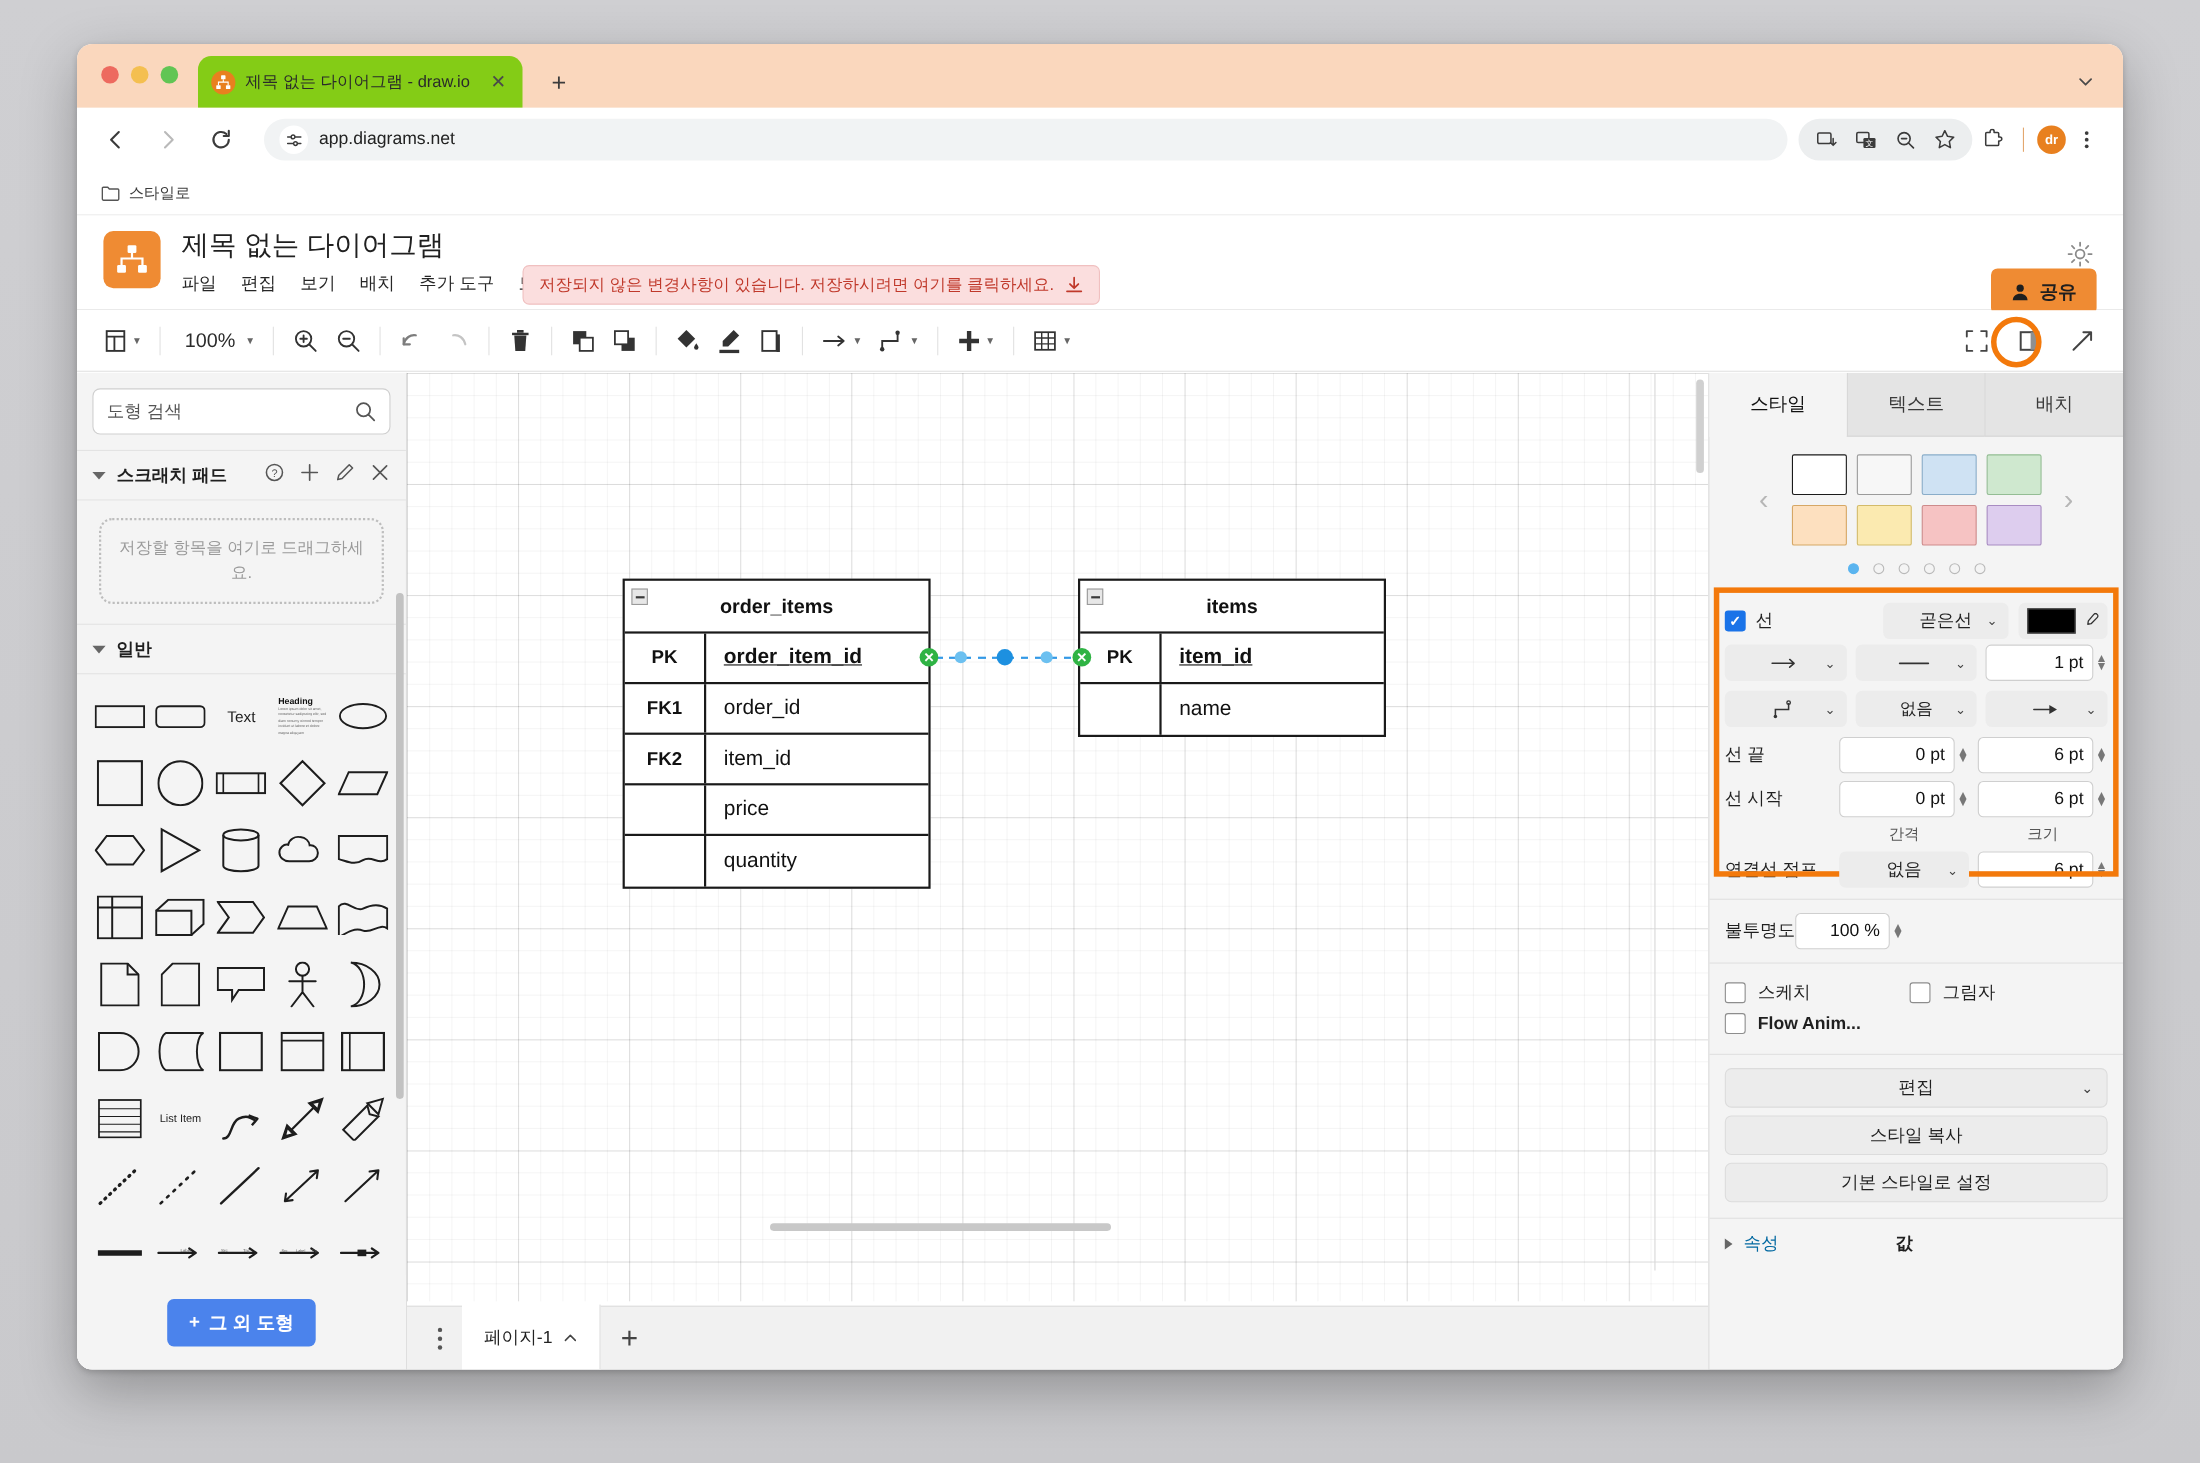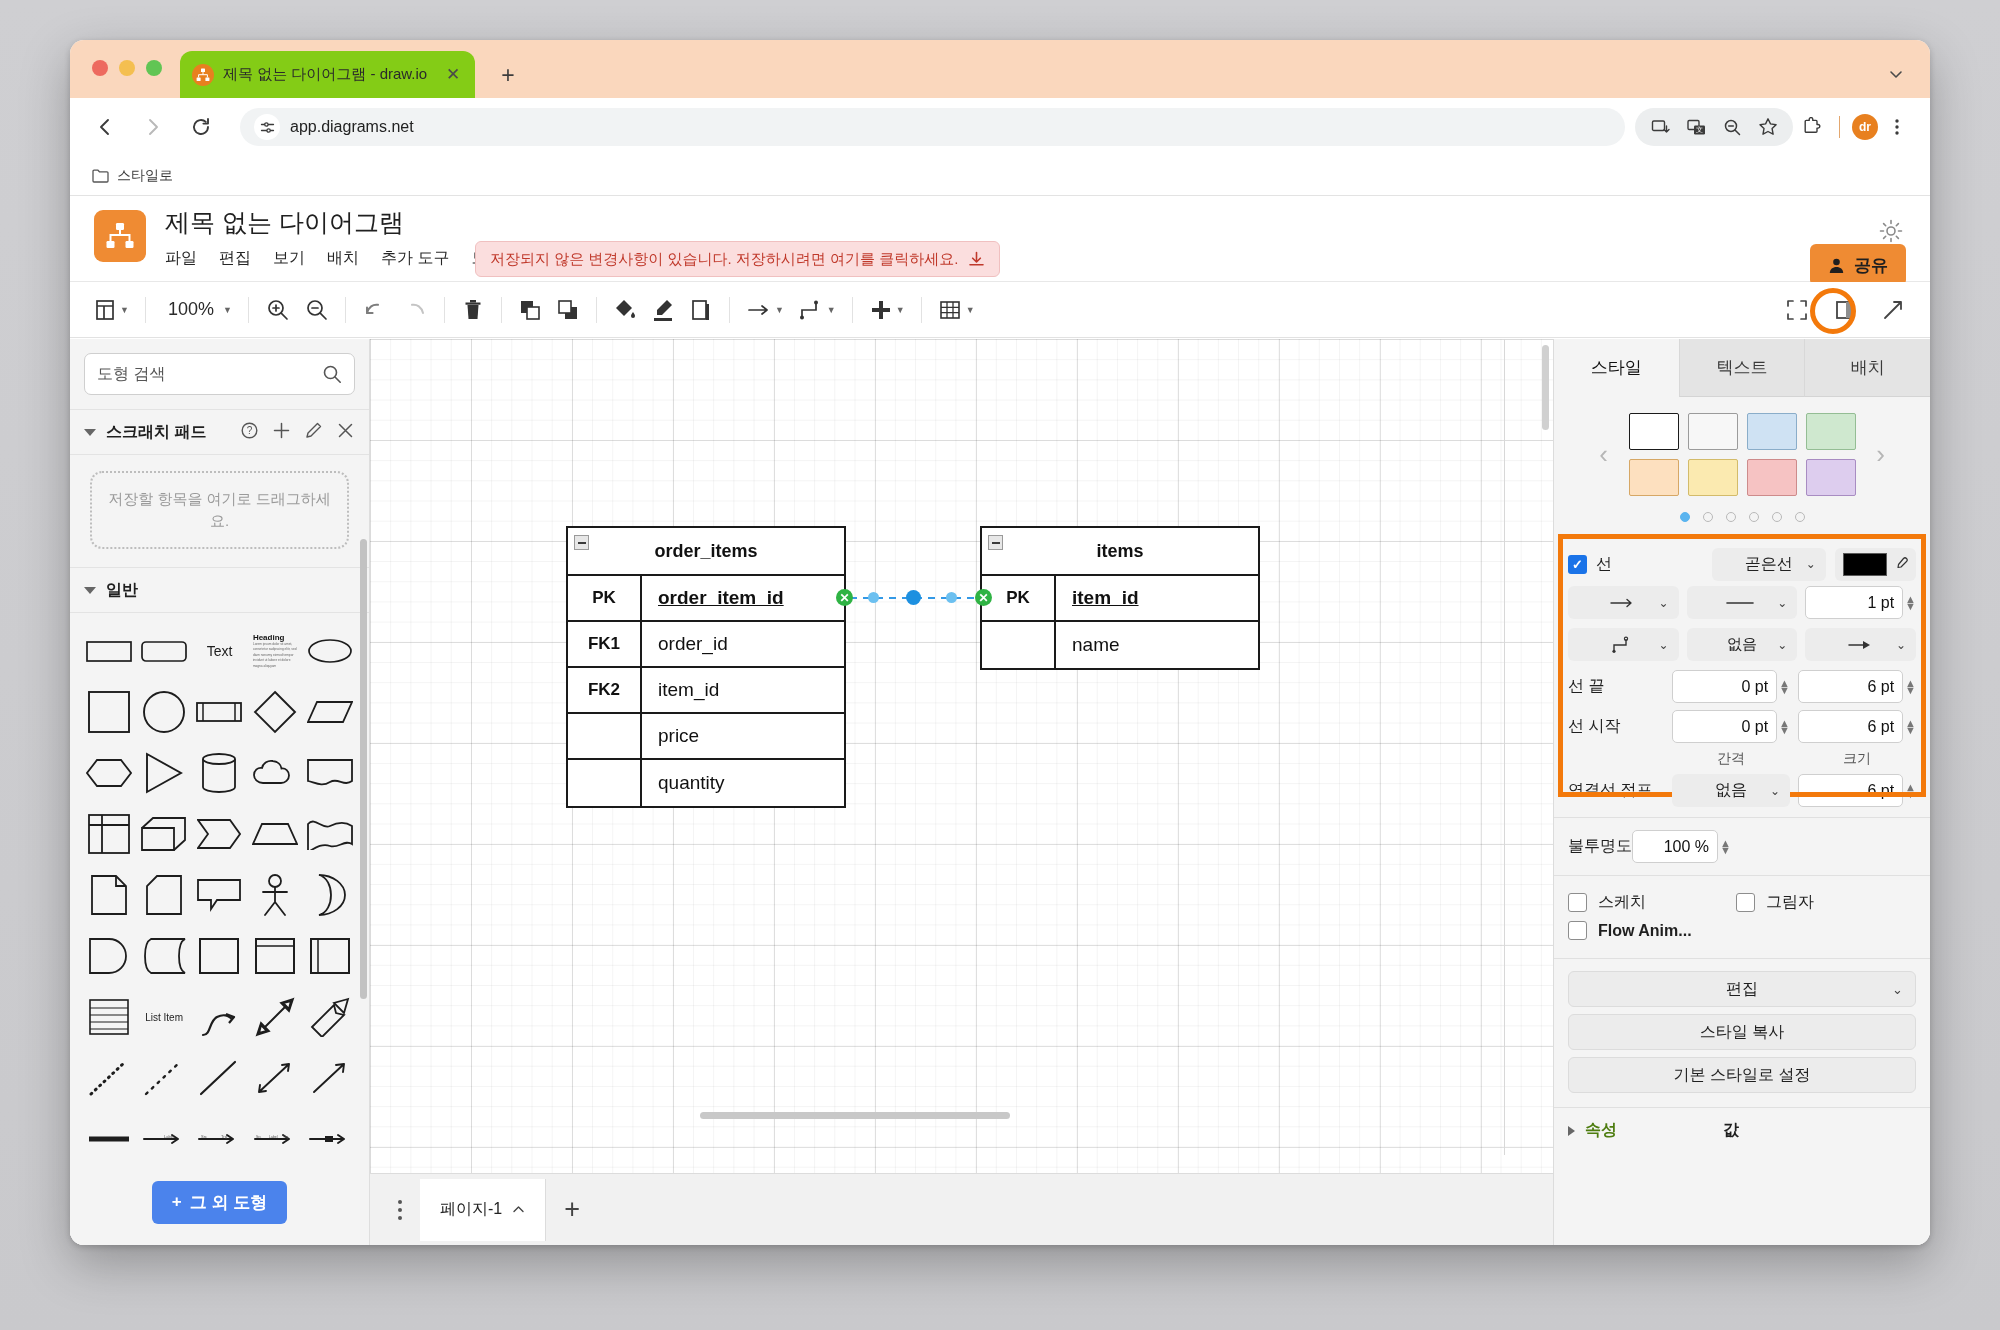--- a/index.html
+++ b/index.html
@@ -154,21 +154,21 @@
   
   .edge{ position:absolute; height:14px; display:flex; align-items:center;}
   .edge-line{ position:absolute; left:10px; right:10px; top:6px; height:2px;
               background:repeating-linear-gradient(to right,#3399e6 0 7px, transparent 7px 13px);}
   .ep{ position:absolute; width:17px; height:17px; border-radius:50%; background:#2fb344; top:-2px;
        display:flex; align-items:center; justify-content:center; color:#fff; font-size:12px; font-weight:bold;}
   .wp{ position:absolute; width:11px; height:11px; border-radius:50%; background:#6cc0f0; top:1px;}
   .wp.mid{ width:15px; height:15px; background:#1d90e0; top:-1px;}
 
   
-  .pagebar{ position:absolute; left:0; right:0; bottom:0; height:72px; background:#f1f1f1; border-top:1px solid #dcdcdc;
+  .pagebar{ position:absolute; left:0; right:0; bottom:0; height:58px; background:#f1f1f1; border-top:1px solid #dcdcdc;
             display:flex; align-items:center; padding-left:10px;}
   .kebab{ width:40px; height:40px; display:flex; flex-direction:column; align-items:center; justify-content:center; gap:4px;}
   .kebab i{ width:4px;height:4px;border-radius:50%;background:#555; display:block;}
   .pagetab{ height:62px; background:#fff; border-right:1px solid #dcdcdc; display:flex; align-items:center; gap:10px;
             padding:0 20px; font-size:16px; color:#222;}
   .addpage{ width:52px; height:62px; display:flex; align-items:center; justify-content:center; font-size:27px; color:#444;}
 
   
   .rightpanel{ width:377px; background:#f4f4f4; border-left:1px solid #dcdcdc; position:relative; }
   .rtabs{ display:flex; height:58px; }
@@ -209,21 +209,21 @@
   .sublbls{ display:grid; grid-template-columns:96px 1fr 1fr; gap:8px; text-align:center; font-size:14px; color:#555; margin-bottom:6px;}
 
   .divline{ height:1px; background:#e0e0e0; margin:0;}
   .oprow{ display:flex; align-items:center; justify-content:flex-start; padding:12px 14px;}
   .chkrow{ display:flex; align-items:center; gap:11px; padding:4px 0; }
   .btnfull{ background:#ececec; border:1px solid #dcdcdc; border-radius:6px; height:36px; display:flex; align-items:center;
             justify-content:center; font-size:16px; color:#1f1f1f; margin-bottom:7px; position:relative;}
   .btnfull .cv{ position:absolute; right:12px; font-size:13px; color:#444;}
   .proprow{ display:flex; align-items:center; gap:10px; padding:12px 14px; border-top:1px solid #e0e0e0;}
   .proprow .t{ width:0;height:0;border-top:5px solid transparent;border-bottom:5px solid transparent;border-left:7px solid #666;}
-  .propname{ font-size:16px; font-weight:bold; color:#4d7c0f; width:128px;}
+  .propname{ font-size:16px; font-weight:normal; color:#0369a1; width:128px;}
   .propval{ font-size:16px; font-weight:bold; color:#1f1f1f;}
 </style>
 </head>
 <body>
 
 <div class="page-bg"></div>
 
 <div class="browser">
 
   <div class="tabstrip">

